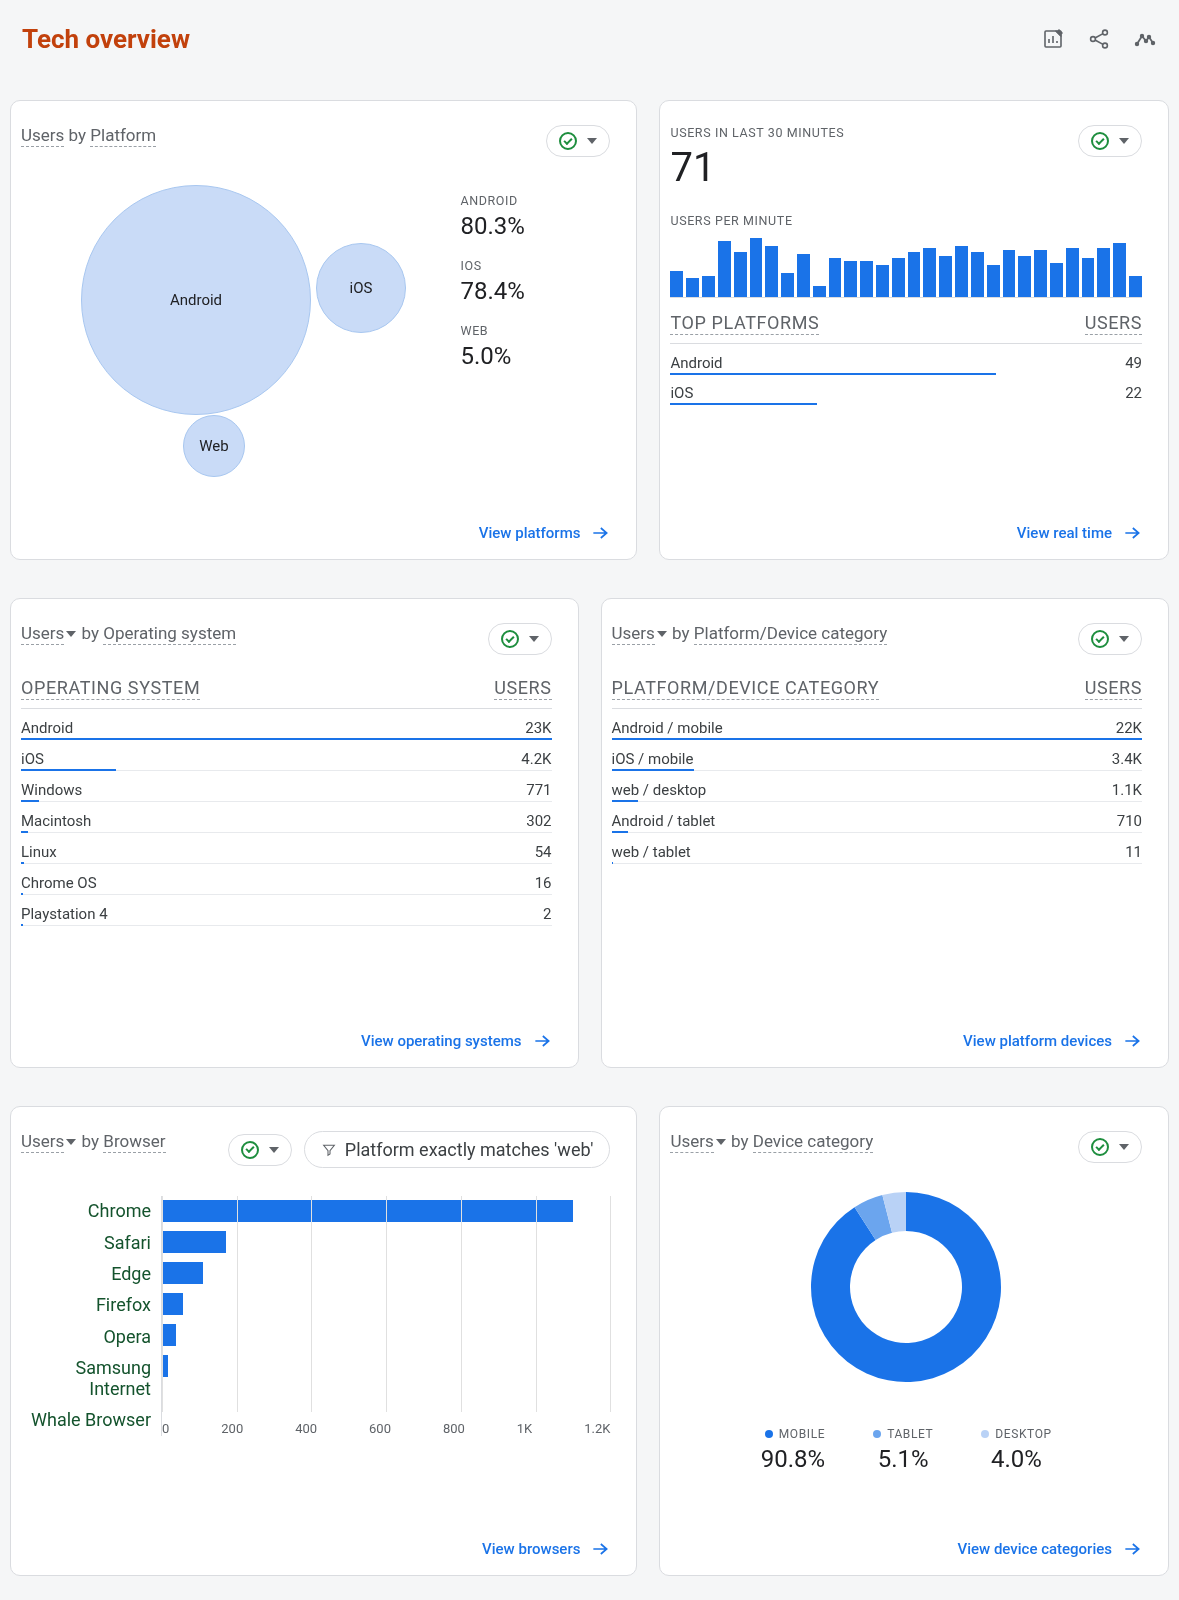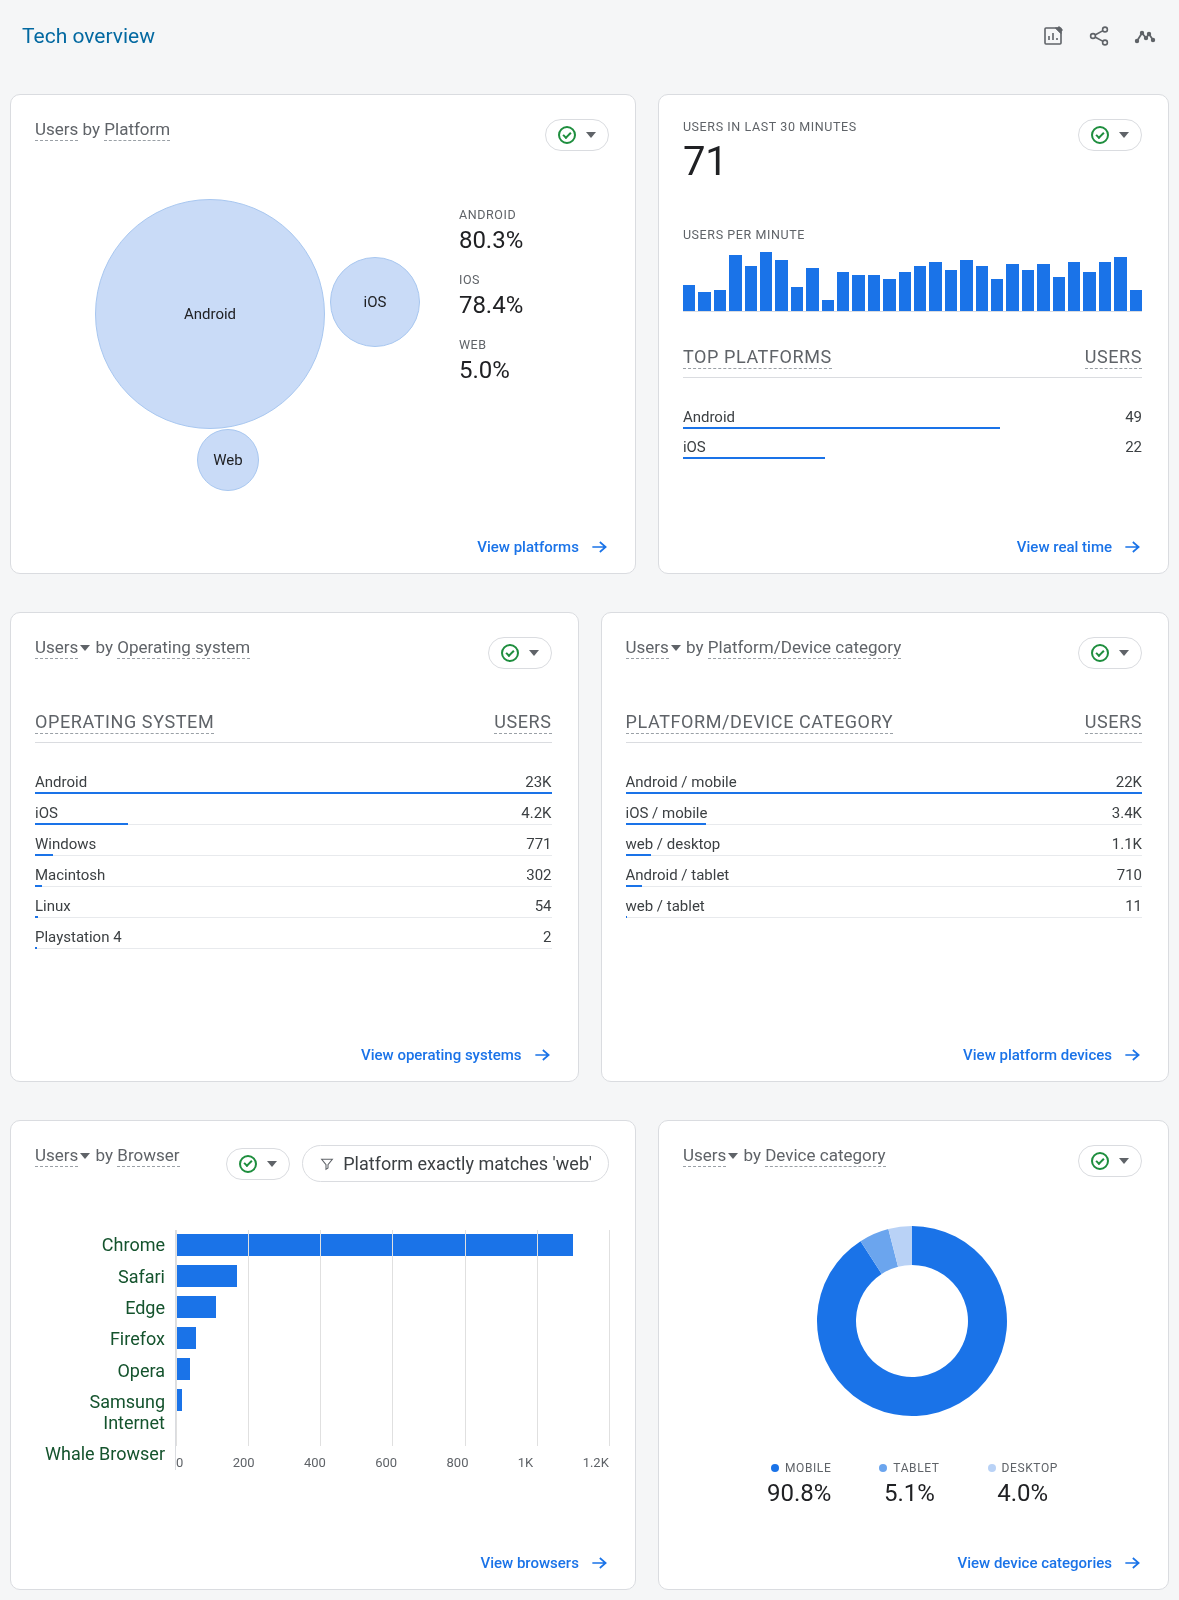--- a/index.html
+++ b/index.html
@@ -1,23 +1,23 @@
 <!DOCTYPE html>
 <html><head>
 <meta charset="utf-8">
 <style>
 * { box-sizing: border-box; margin: 0; padding: 0; }
 body { font-family: Roboto, "Helvetica Neue", Arial, sans-serif; background: #f5f6f7; color: #202124; width: 1179px; padding: 0 10px 40px 10px; }
 .header-bar { display: flex; align-items: center; justify-content: space-between; padding: 24px 12px 8px 12px; }
-.header-bar h1 { font-size: 21px; font-weight: 400; color: #0369a1; }
+.header-bar h1 { font-size: 26px; font-weight: 700; color: #c2410c; }
 .header-icons { display: flex; gap: 22px; align-items: center; }
 .header-icons svg { width: 24px; height: 24px; stroke: #5f6368; fill: none; cursor: pointer; }
 
 .card-row { display: flex; gap: 22px; margin-top: 38px; }
-.card { background: #fff; border: 1px solid #dadce0; border-radius: 10px; padding: 24px 26px 16px 24px; display: flex; flex-direction: column; position: relative; gap: 20px; }
+.card { background: #fff; border: 1px solid #dadce0; border-radius: 10px; padding: 24px 26px 16px 10px; display: flex; flex-direction: column; position: relative; }
 .card-title-row { display: flex; align-items: flex-start; justify-content: space-between; }
 .card-title { font-size: 17px; color: #5f6368; }
 .card-title .metric, .card-title .dim { border-bottom: 1px dashed #9aa0a6; padding-bottom: 1px; }
 .card-title .users-sel { display: inline-flex; align-items: center; }
 .card-title .caret { display:inline-block; width:0; height:0; border-left:5px solid transparent; border-right:5px solid transparent; border-top:6px solid #5f6368; margin-left:2px; margin-right:1px; }
 .pill { display: inline-flex; align-items: center; gap: 10px; border: 1px solid #dadce0; border-radius: 999px; padding: 6px 12px; cursor: pointer; }
 .ok-badge { width: 18px; height: 18px; border-radius: 50%; border: 2px solid #1e8e3e; display:flex; align-items:center; justify-content:center; }
 .ok-badge::after { content:""; width:6px; height:3px; border-left:2px solid #1e8e3e; border-bottom:2px solid #1e8e3e; transform: rotate(-45deg); margin-top:-2px; }
 .pill .caret2 { width:0; height:0; border-left:5px solid transparent; border-right:5px solid transparent; border-top:6px solid #5f6368; }
 
@@ -242,20 +242,25 @@
           <span class="trow-label">Macintosh</span>
           <span class="trow-val">302</span>
           <span class="bar" style="width:1.3%"></span>
         </div>
         <div class="trow">
           <span class="trow-label">Linux</span>
           <span class="trow-val">54</span>
           <span class="bar" style="width:0.6%"></span>
         </div>
         <div class="trow">
+          <span class="trow-label">Chrome OS</span>
+          <span class="trow-val">16</span>
+          <span class="bar" style="width:0.4%"></span>
+        </div>
+        <div class="trow">
           <span class="trow-label">Playstation 4</span>
           <span class="trow-val">2</span>
           <span class="bar" style="width:0.3%"></span>
         </div>
       </div>
     <div class="card-footer">
         <span>View operating systems</span>
         <svg viewBox="0 0 24 24" stroke-width="2">
           <path d="M4 12h15M13 6l7 6-7 6"></path>
         </svg>

